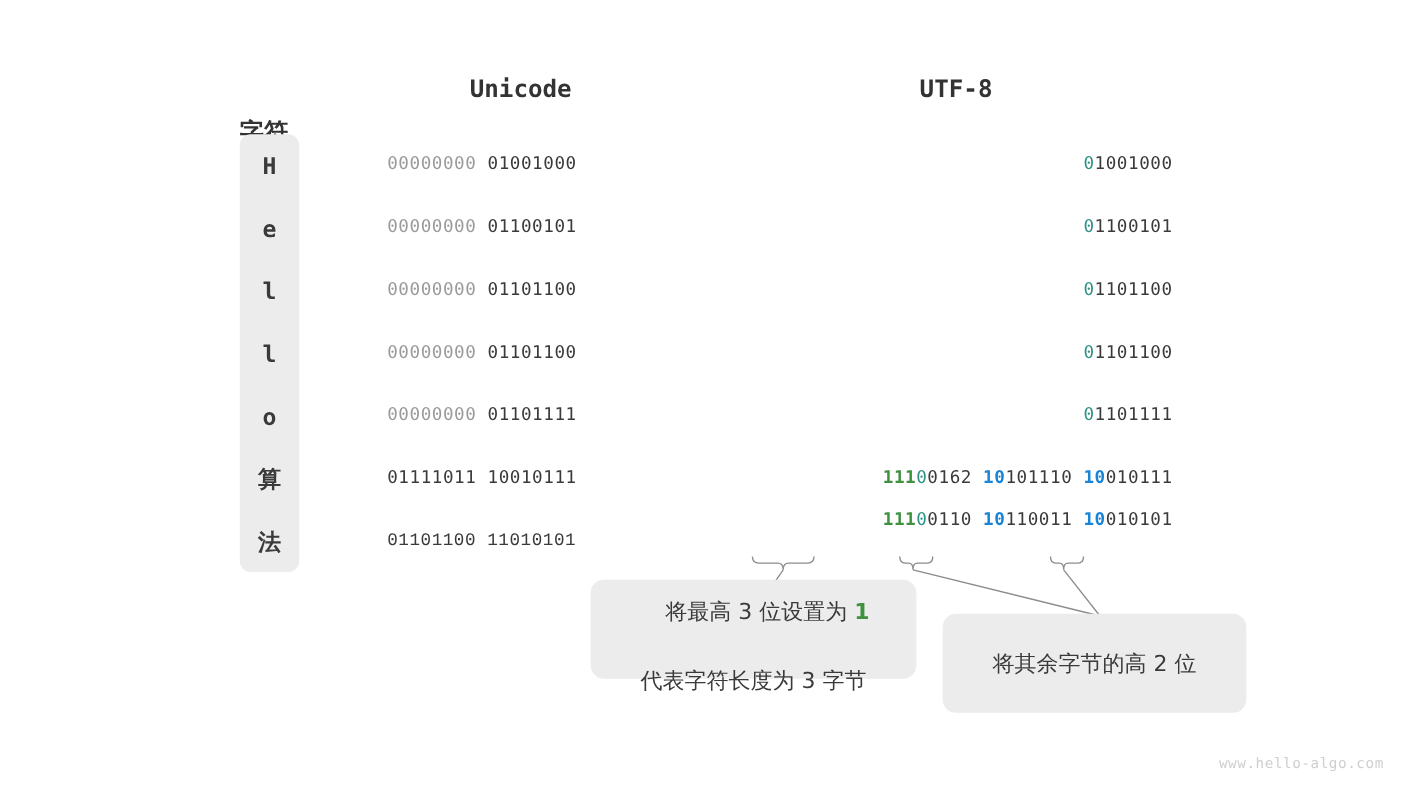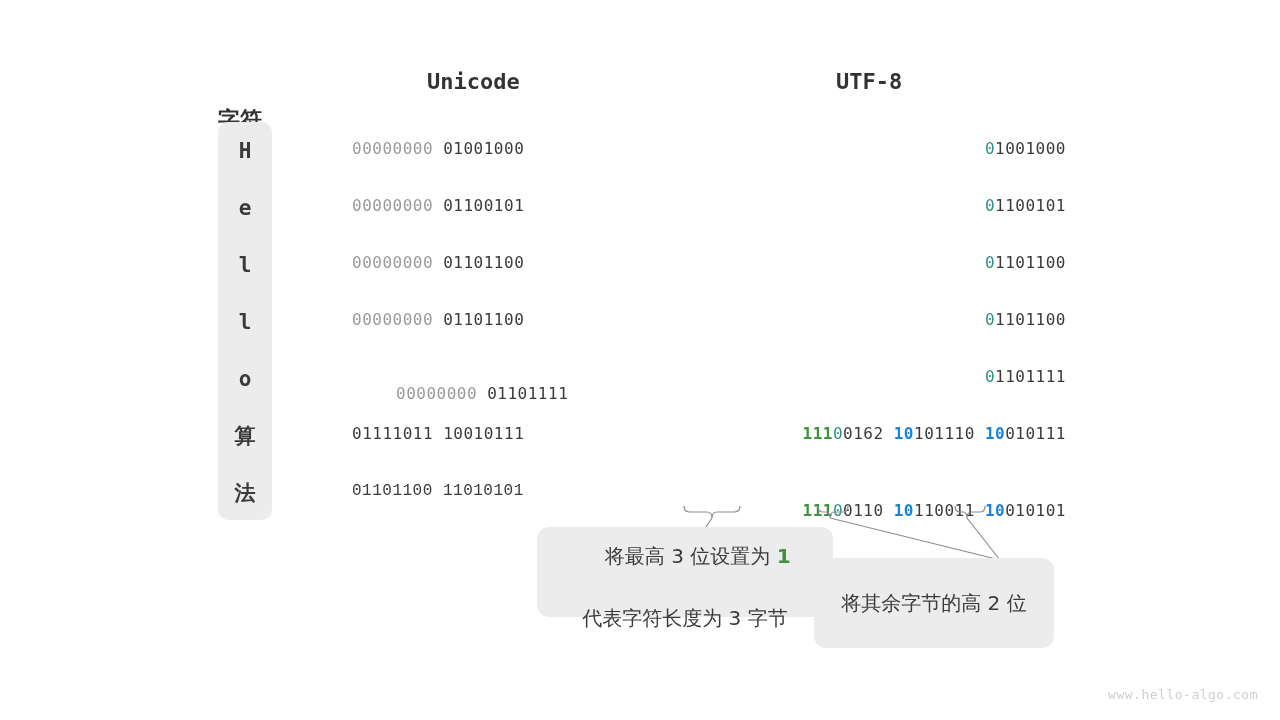--- a/index.html
+++ b/index.html
@@ -81,21 +81,21 @@
     flex-direction: column;
     align-items: center;
     justify-content: center;
     font-family: "DejaVu Sans", sans-serif;
     font-size: 20px;
     color: #3a3a3a;
     line-height: 1.55;
     text-align: center;
   }
   #callout-1 { left: 537px; top: 527px; width: 296px; height: 90px; }
-  #callout-2 { left: 814px; top: 558px; width: 240px; height: 90px; gap: 22px; }
+  #callout-2 { left: 857px; top: 558px; width: 276px; height: 90px; gap: 22px; }
   .callout .line { white-space: pre; }
 
   
   #connectors {
     position: absolute;
     left: 0; top: 0;
     width: 1280px; height: 720px;
     pointer-events: none;
   }
 
@@ -136,32 +136,32 @@
     <div class="bin uni" style="top: 255px;"><span class="dim">00000000</span><span> </span><span class="dark">01101100</span></div>
     <div class="bin utf" style="top: 255px;"><span class="teal">0</span><span class="dark">1101100</span></div>
     <div class="char-cell" style="top: 293px;">
       <span>l</span>
     </div>
     <div class="bin uni" style="top: 312px;"><span class="dim">00000000</span><span> </span><span class="dark">01101100</span></div>
     <div class="bin utf" style="top: 312px;"><span class="teal">0</span><span class="dark">1101100</span></div>
     <div class="char-cell" style="top: 350px;">
       <span>o</span>
     </div>
-    <div class="bin uni" style="top: 386px; margin-left: 44px;"><span class="dim">00000000</span><span> </span><span class="dark">01101111</span></div>
+    <div class="bin uni" style="top: 369px;"><span class="dim">00000000</span><span> </span><span class="dark">01101111</span></div>
     <div class="bin utf" style="top: 369px;"><span class="teal">0</span><span class="dark">1101111</span></div>
     <div class="char-cell" style="top: 407px;">
       <span>算</span>
     </div>
     <div class="bin uni" style="top: 426px;"><span class="dark">01111011</span><span> </span><span class="dark">10010111</span></div>
     <div class="bin utf" style="top: 426px;"><span class="green">111</span><span class="teal">0</span><span class="dark">0162 </span><span class="blue">10</span><span class="dark">101110 </span><span class="blue">10</span><span class="dark">010111</span></div>
     <div class="char-cell" style="top: 464px;">
       <span>法</span>
     </div>
     <div class="bin uni" style="top: 483px; font-family: Liberation Mono, monospace;"><span class="dark">01101100</span><span> </span><span class="dark">11010101</span></div>
-    <div class="bin utf" style="top: 503px;"><span class="green">111</span><span class="teal">0</span><span class="dark">0110 </span><span class="blue">10</span><span class="dark">110011 </span><span class="blue">10</span><span class="dark">010101</span></div>
+    <div class="bin utf" style="top: 464px;"><span class="green">111</span><span class="teal">0</span><span class="dark">0110 </span><span class="blue">10</span><span class="dark">110011 </span><span class="blue">10</span><span class="dark">010101</span></div>
   </div>
 
 <svg id="connectors" viewBox="0 0 1280 720" xmlns="http://www.w3.org/2000/svg">
   <g fill="none" stroke="#8c8c8c" stroke-width="1.2">
 
     <path d="M684,506 Q684,512 690,512 L707,512 Q712,512 712,518 Q712,512 717,512 L734,512 Q740,512 740,506"></path>
     <line x1="712" y1="518" x2="683" y2="560"></line>
 
     <path d="M818,506 Q818,512 823,512 L826,512 Q830,512 830,518 Q830,512 834,512 L843,512 Q848,512 848,506"></path>
     <line x1="830" y1="518" x2="1000" y2="560"></line>

